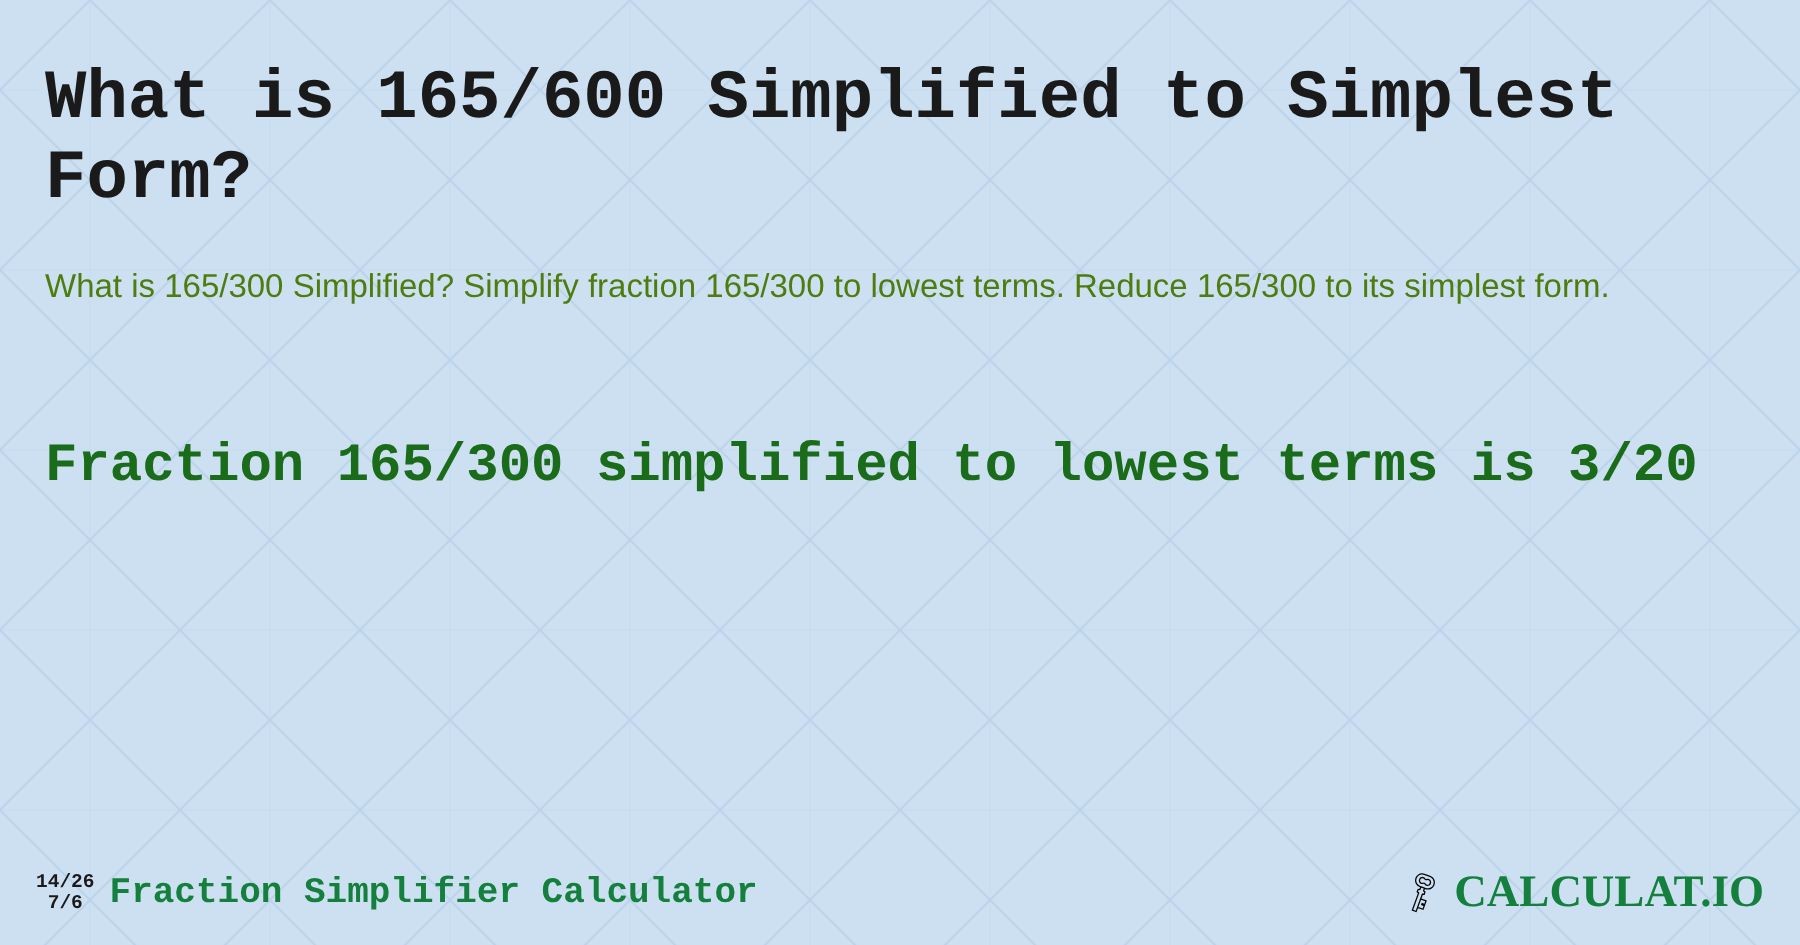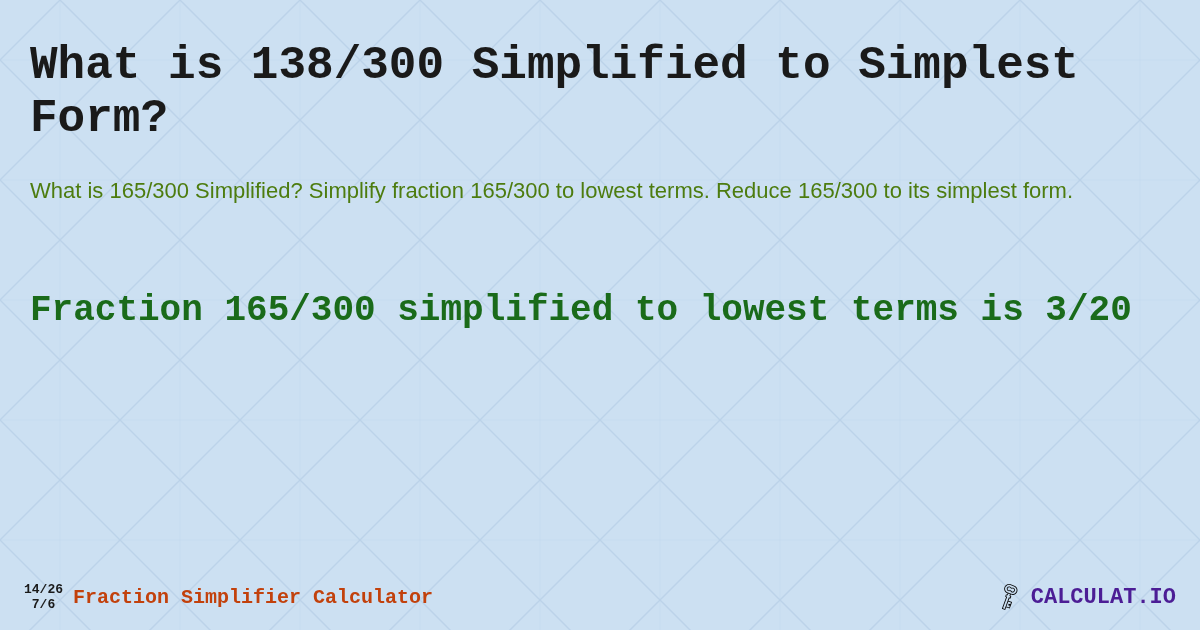--- a/index.html
+++ b/index.html
@@ -74,37 +74,37 @@
       flex-direction: column;
       align-items: center;
       font-size: 13px;
       font-weight: bold;
       color: #1a1a1a;
       line-height: 1.1;
       font-family: 'Courier New', Courier, monospace;
     }
 
     .footer-brand {
-      font-size: 20px;
+      font-size: 24px;
       font-weight: 900;
-      color: #c2410c;
+      color: #15803d;
       font-family: 'Courier New', Courier, monospace;
     }
 
     .footer-right {
       display: flex;
       align-items: center;
       gap: 8px;
     }
 
     .calculator-logo {
-      font-size: 22px;
+      font-size: 30px;
       font-weight: 900;
-      color: #4c1d95;
-      font-family: Liberation Mono, monospace;
+      color: #15803d;
+      font-family: Liberation Serif, serif;
       display: flex;
       align-items: center;
       gap: 4px;
     }
 
     .key-icon {
       font-size: 22px;
       transform: rotate(-30deg);
       display: inline-block;
     }
@@ -139,21 +139,21 @@
     <pattern id="diamonds2" x="60" y="60" width="120" height="120" patternUnits="userSpaceOnUse">
       <polygon points="60,0 120,60 60,120 0,60" fill="none" stroke="#b8d0e8" stroke-width="1.5" opacity="0.5"></polygon>
     </pattern>
   </defs>
   <rect width="1200" height="630" fill="#cce0f2"></rect>
   <rect width="1200" height="630" fill="url(#diamonds)"></rect>
   <rect width="1200" height="630" fill="url(#diamonds2)" opacity="0.5"></rect>
 </svg>
 
 <div class="content">
-  <h1 class="main-title">What is 138/300 Simplified to Simplest Form?</h1>
+  <h1 class="main-title">What is 165/600 Simplified to Simplest Form?</h1>
 
   <p class="description">What is 165/300 Simplified? Simplify fraction 165/300 to lowest terms. Reduce 165/300 to its simplest form.</p>
 
   <div class="result-section">
     <p class="result-text">Fraction 165/300 simplified to lowest terms is 3/20</p>
   </div>
 </div>
 
 <div class="footer">
   <div class="footer-left">

